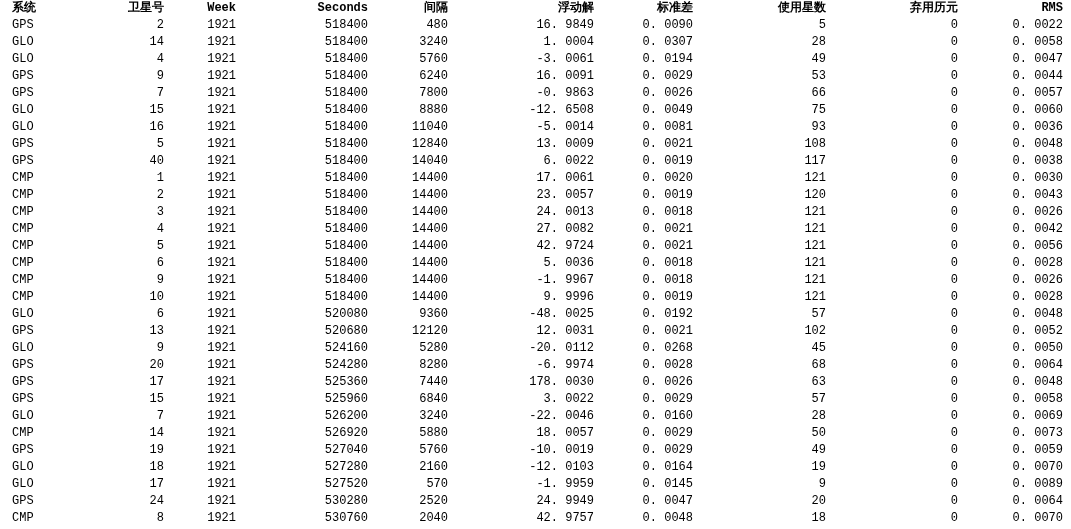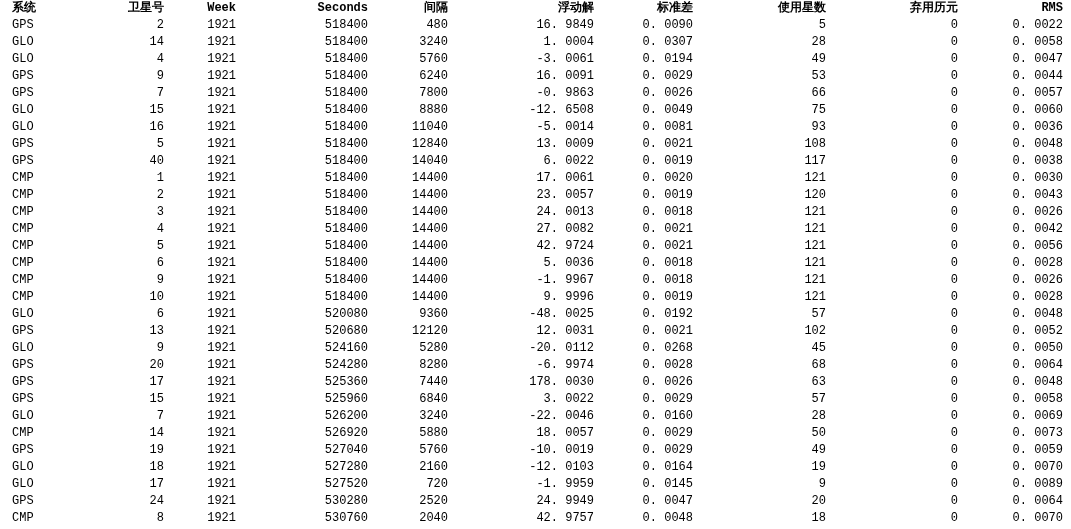--- a/index.html
+++ b/index.html
@@ -377,21 +377,21 @@
         <td class="align-right">0. 0164</td>
         <td class="align-right">19</td>
         <td class="align-right">0</td>
         <td class="align-right">0. 0070</td>
       </tr>
       <tr>
         <td class="align-left">GLO</td>
         <td class="align-right">17</td>
         <td class="align-right">1921</td>
         <td class="align-right">527520</td>
-        <td class="align-right">720</td>
+        <td class="align-right">570</td>
         <td class="align-right">-1. 9959</td>
         <td class="align-right">0. 0145</td>
         <td class="align-right">9</td>
         <td class="align-right">0</td>
         <td class="align-right">0. 0089</td>
       </tr>
       <tr>
         <td class="align-left">GPS</td>
         <td class="align-right">24</td>
         <td class="align-right">1921</td>

